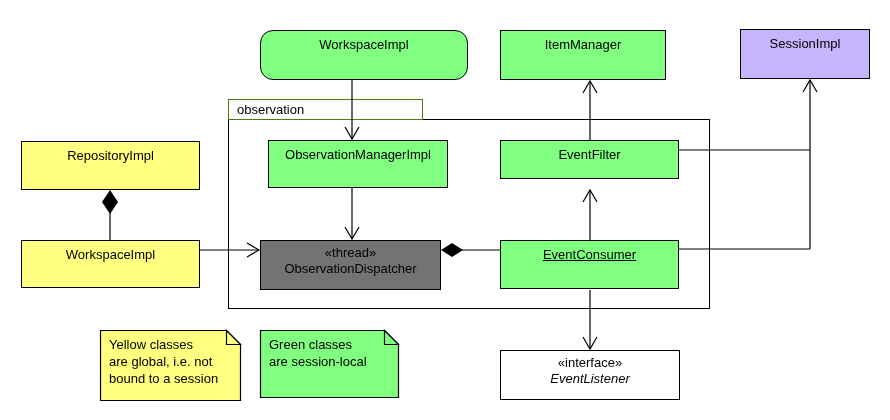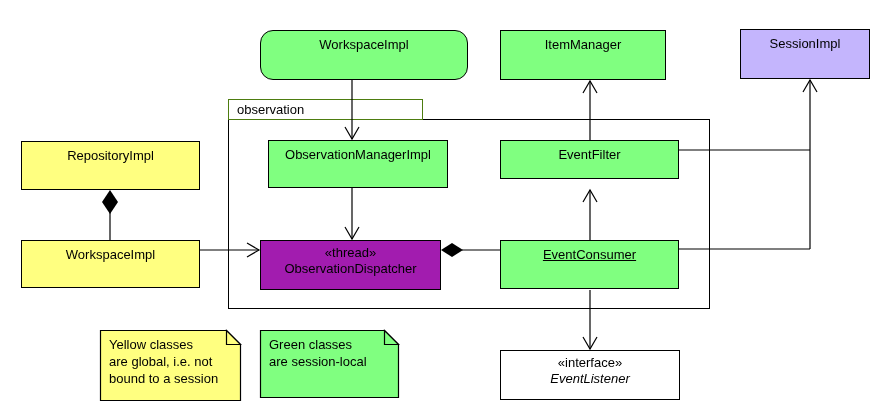--- a/index.html
+++ b/index.html
@@ -76,21 +76,21 @@
   <div class="uml-box" style="left: 740px; top: 29px; width: 130px; height: 50px; background-color: #c4b5fd;">
     <span>SessionImpl</span>
   </div>
 
   <div class="uml-box" style="left: 260px; top: 140px; width: 180px; height: 48px; background-color: rgb(128, 255, 128); margin-left: 8px;">
     <span>ObservationManagerImpl</span>
   </div>
   <div class="uml-box" style="left: 500px; top: 140px; width: 179px; height: 39px; background-color: rgb(128, 255, 128);">
     <span>EventFilter</span>
   </div>
-  <div class="uml-box two-line" style="left: 260px; top: 240px; width: 181px; height: 50px; background-color: #a21caf;">
+  <div class="uml-box two-line" style="left: 260px; top: 240px; width: 181px; height: 50px; background-color: #737373;">
     <div>«thread»</div>
     <div>ObservationDispatcher</div>
   </div>
   <div class="uml-box" style="left: 500px; top: 240px; width: 179px; height: 49px; background-color: rgb(128, 255, 128); text-decoration: underline;">
     <span>EventConsumer</span>
   </div>
 
   <div class="uml-box" style="left: 21px; top: 141px; width: 179px; height: 49px; background-color: rgb(255, 255, 128);">
     <span>RepositoryImpl</span>
   </div>

